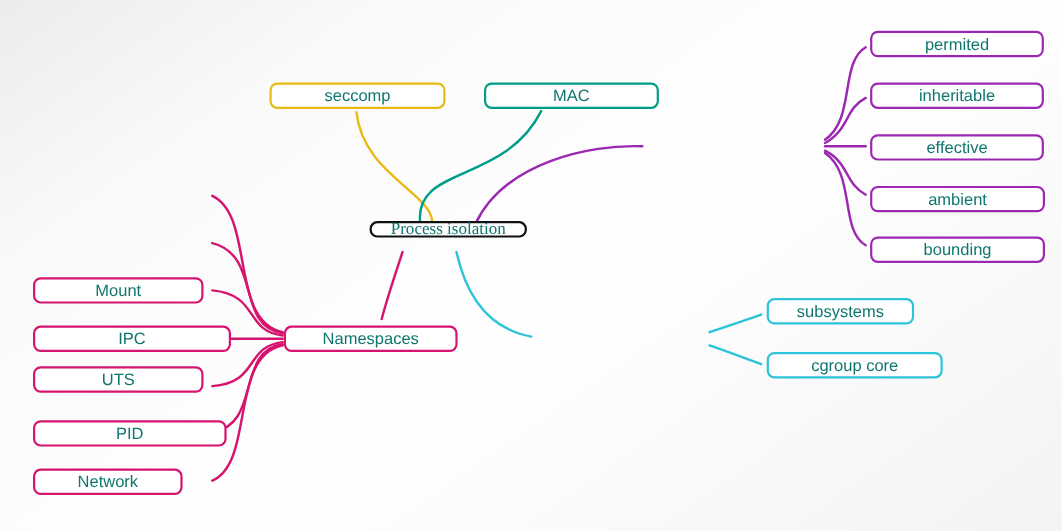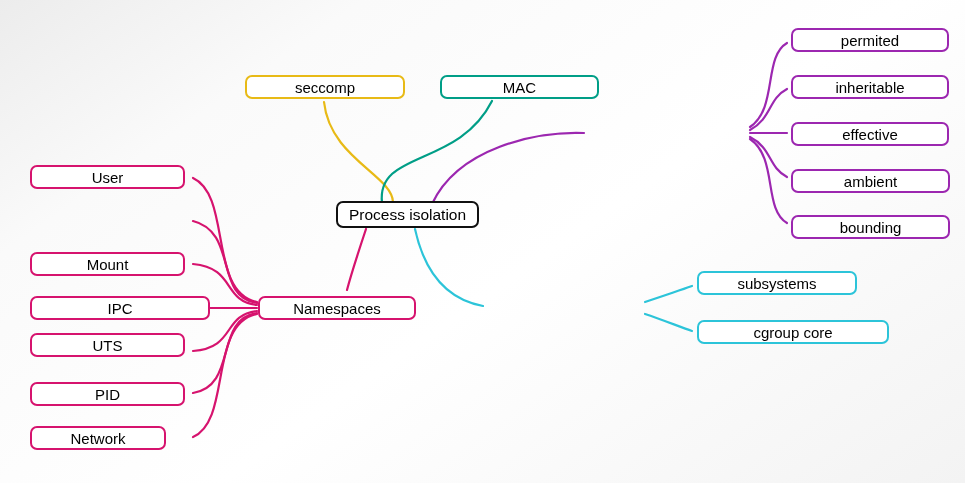--- a/index.html
+++ b/index.html
@@ -17,27 +17,28 @@
   .e-cap{stroke:#9c27b0}
   .e-ns{stroke:#d6136e}
   .e-cg{stroke:#2cc4d9}
   .node{
     position:absolute;z-index:1;
     height:24px;box-sizing:border-box;
     background:#ffffff;
     border:2px solid var(--c,#333);
     border-radius:7px;
     display:flex;align-items:center;justify-content:center;
-    font-size:15px;color:#000000;
+    font-size:15px;color:#0f766e;
     cursor:default;white-space:nowrap;
   }
   .node.root{
-    height:27px;
+    height:15px;
     border:2.6px solid #111111;
     font-size:15.5px;
+    font-family:Liberation Serif, serif;
   }
 </style>
 </head>
 <body>
 
 <div class="canvas">
 
   <svg class="edges" width="965" height="483" viewBox="0 0 965 483">
     <defs>
       <marker id="m-sec" markerWidth="11" markerHeight="11" refX="10" refY="5.5" orient="auto" markerUnits="userSpaceOnUse">
@@ -104,39 +105,36 @@
   <div class="node" style="left:791px;top:169px;width:159px;--c:#9c27b0">
     <span>ambient</span>
   </div>
   <div class="node" style="left:791px;top:215px;width:159px;--c:#9c27b0">
     <span>bounding</span>
   </div>
 
   <div class="node" style="left:258px;top:296px;width:158px;--c:#d6136e">
     <span>Namespaces</span>
   </div>
-  <div class="node" style="left:30px;top:165px;width:155px;--c:#d6136e">
-    <span>User</span>
-  </div>
   <div class="node" style="left:30px;top:252px;width:155px;--c:#d6136e">
     <span>Mount</span>
   </div>
   <div class="node" style="left:30px;top:296px;width:180px;--c:#d6136e">
     <span>IPC</span>
   </div>
   <div class="node" style="left:30px;top:333px;width:155px;--c:#d6136e">
     <span>UTS</span>
   </div>
-  <div class="node" style="left:30px;top:382px;width:155px;--c:#d6136e">
+  <div class="node" style="left:30px;top:382px;width:176px;--c:#d6136e">
     <span>PID</span>
   </div>
   <div class="node" style="left:30px;top:426px;width:136px;--c:#d6136e">
     <span>Network</span>
   </div>
 
-  <div class="node" style="left:697px;top:271px;width:160px;--c:#2cc4d9">
+  <div class="node" style="left:697px;top:271px;width:134px;--c:#2cc4d9">
     <span>subsystems</span>
   </div>
-  <div class="node" style="left:697px;top:320px;width:192px;--c:#2cc4d9">
+  <div class="node" style="left:697px;top:320px;width:160px;--c:#2cc4d9">
     <span>cgroup core</span>
   </div>
 
 </div>
 
 </body></html>

